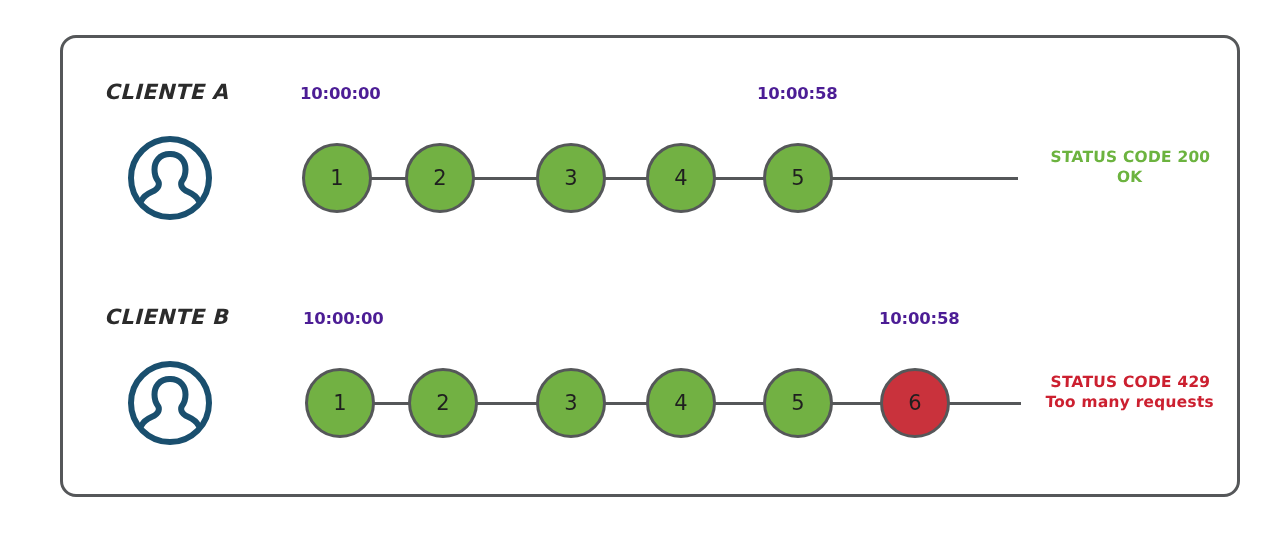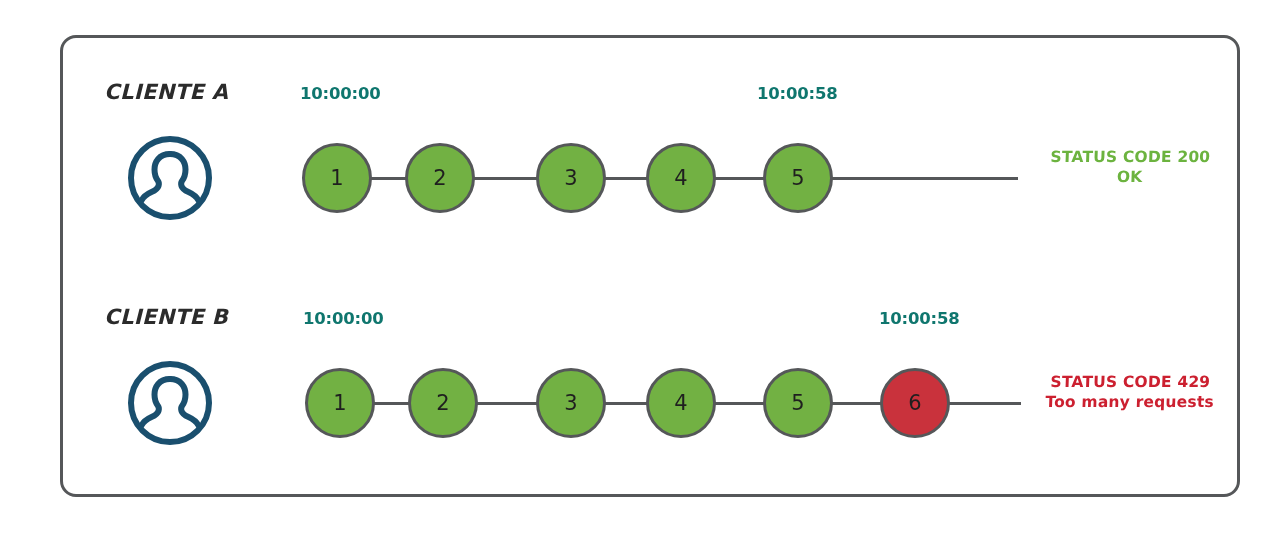--- a/index.html
+++ b/index.html
@@ -70,21 +70,21 @@
   }
   .avatar svg { display: block; }
 
   
   .timestamp {
     position: absolute;
     top: -94px;
     font-family: "DejaVu Sans", sans-serif;
     font-size: 16.5px;
     font-weight: bold;
-    color: #0f766e;
+    color: #4c1d95;
     letter-spacing: -0.2px;
     white-space: nowrap;
   }
 
   
   .track {
     position: absolute;
     height: 3px;
     background: #555759;
     top: -1px;

